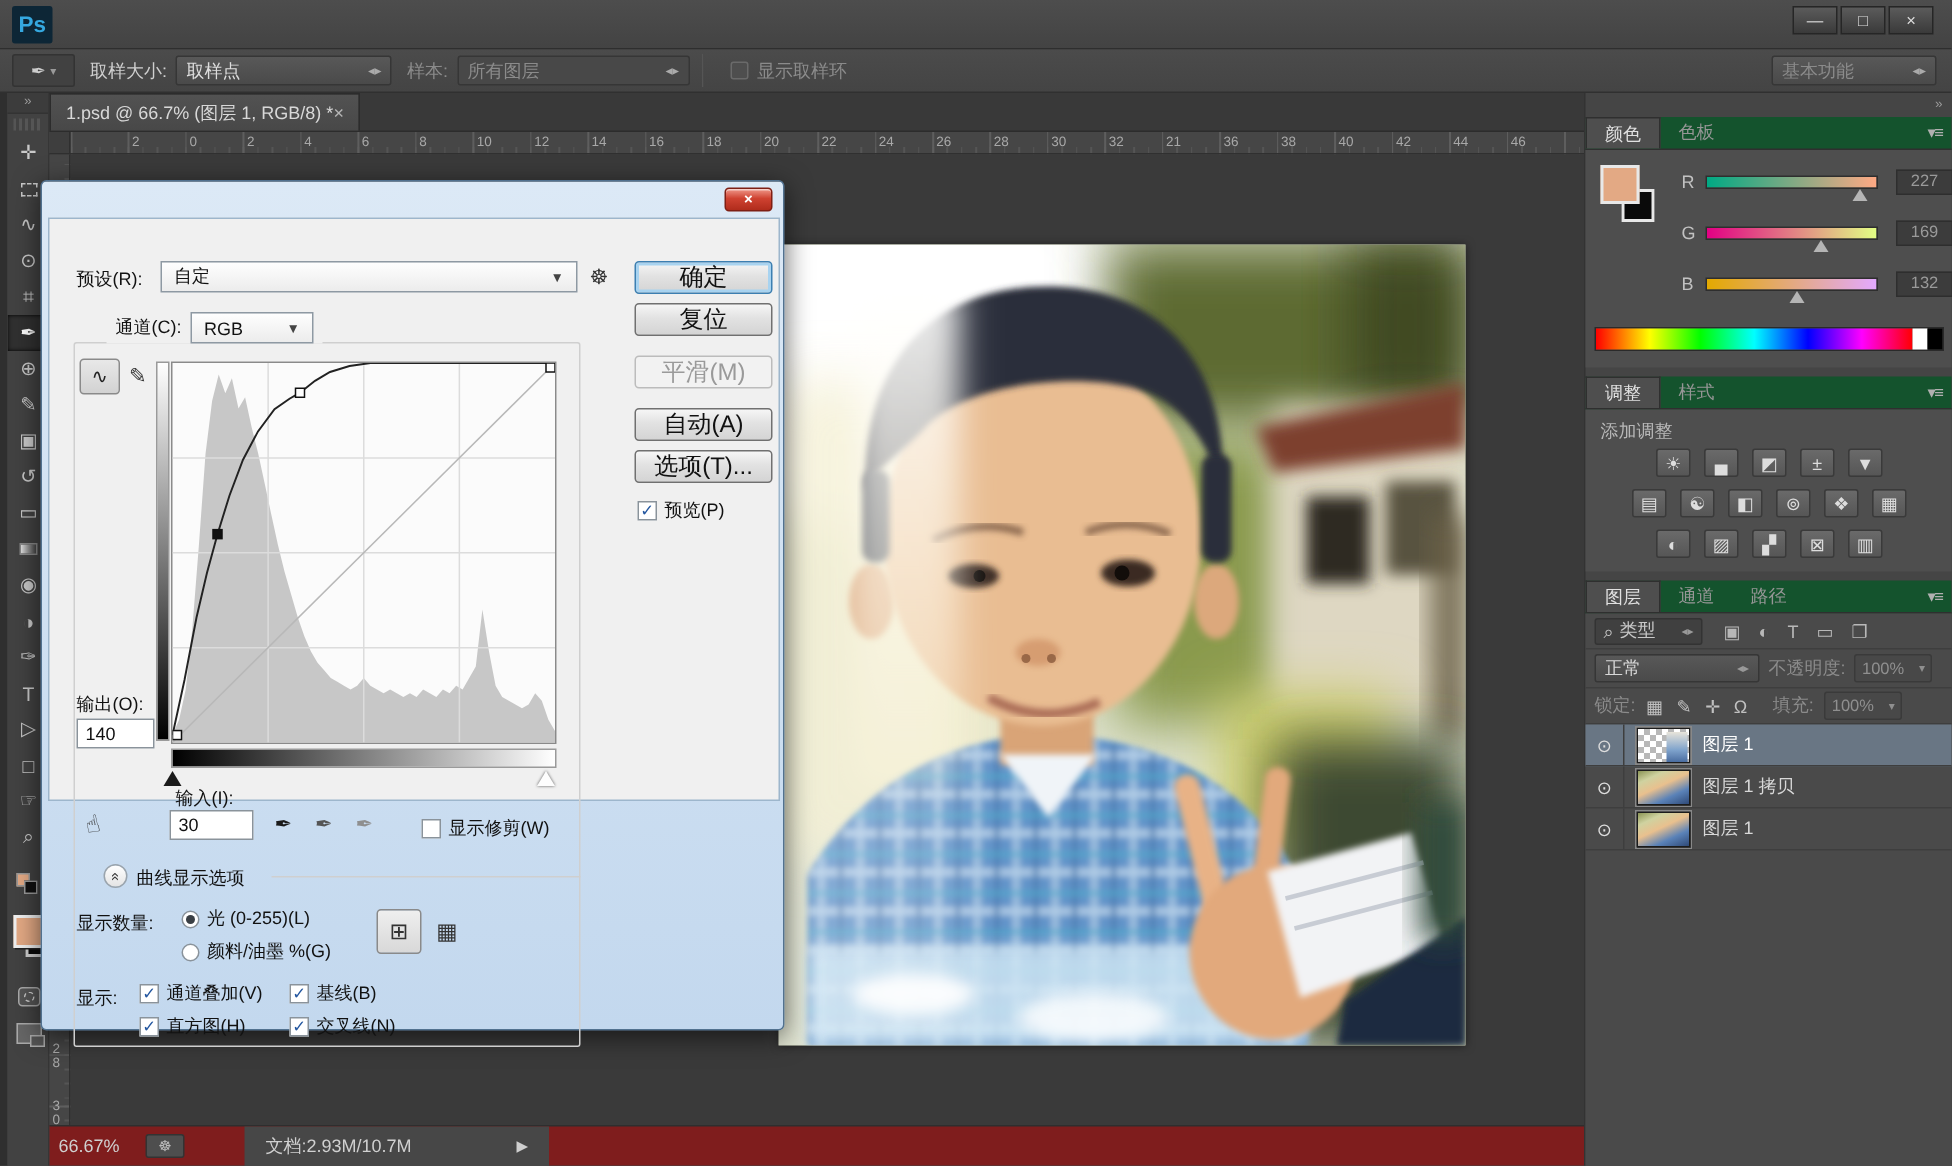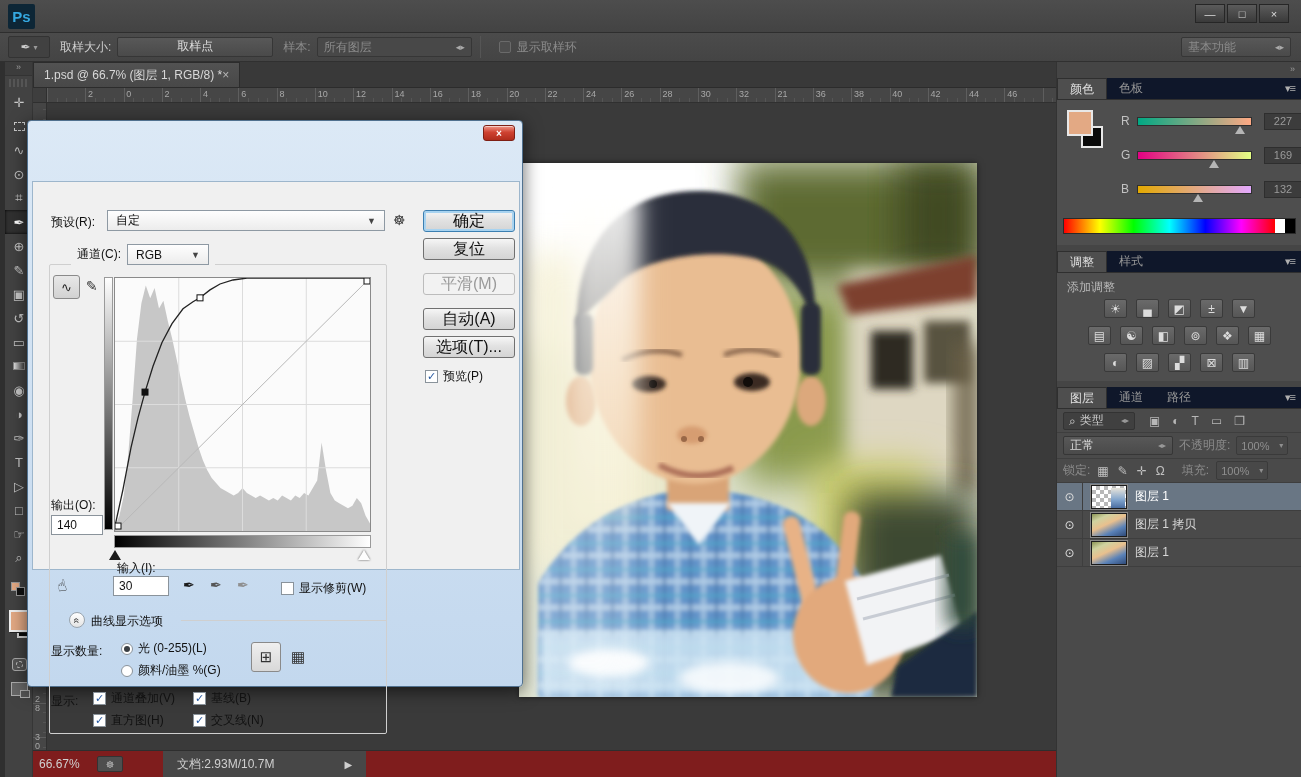--- a/index.html
+++ b/index.html
@@ -58,21 +58,21 @@
      background-size:14px 100%,5px 100%; background-position:0 -13px,10px -13px; background-repeat:repeat-y; }
   .vrt { position:absolute; left:2px; font-size:9px; color:#a8a8a8; white-space:pre-line; line-height:9px; }
   #photo { position:absolute; left:486px; top:60px; width:458px; height:534px; box-shadow:0 0 6px rgba(0,0,0,.55); background:#cfd4bc; overflow:hidden; }
 
   
   #dialog { position:absolute; left:27px; top:120px; width:496px; height:567px; z-index:20;
      background:linear-gradient(#dce9f6,#c3d8ee); border:1px solid #51718f; border-radius:4px;
      box-shadow:0 4px 18px rgba(0,0,0,.6); color:#000; }
   #dlg-title { position:absolute; left:0; top:0; right:0; height:24px; display:flex; align-items:center; padding:0 10px; font-size:12px; color:#1c1c1c; text-shadow:0 1px 0 rgba(255,255,255,.7); }
   #dlg-close { position:absolute; right:7px; top:4px; width:32px; height:16px; background:linear-gradient(#f0988a,#cf4231 45%,#b02c1c); border:1px solid #7e1f14; border-radius:3px; color:#fff; font-size:10px; font-weight:bold; display:flex; align-items:center; justify-content:center; box-shadow:inset 0 1px 0 rgba(255,255,255,.55); }
-  #dlg-body { position:absolute; left:4px; top:24px; width:488px; height:389px; background:#f0f0f0; border:1px solid #9db6cc;margin-top:36px; }
+  #dlg-body { position:absolute; left:4px; top:24px; width:488px; height:389px; background:#f0f0f0; border:1px solid #9db6cc; }
   #dlg-body .lab { position:absolute; font-size:12px; color:#111; }
   .wdrop { position:absolute; height:21px; background:linear-gradient(#fefefe,#ececec); border:1px solid #8e99a3; display:flex; align-items:center; padding:0 8px; font-size:12px; color:#111; }
   .wdrop .arr { margin-left:auto; font-size:9px; color:#444; }
   .btn { position:absolute; width:92px; height:22px; background:linear-gradient(#f6f6f6,#e2e2e2 45%,#d4d4d4); border:1px solid #707070; border-radius:3px; font-size:16px; color:#111; display:flex; align-items:center; justify-content:center; }
   .btn.default { border:1px solid #3c7fb1; box-shadow:0 0 0 2px #a8d3f0 inset; }
   .btn.disabled { color:#9a9a9a; background:#f2f2f2; border-color:#bcbcbc; }
   .wchk { width:13px; height:13px; background:#fff; border:1px solid #8a939b; display:inline-flex; align-items:center; justify-content:center; font-size:11px; color:#2457a0; font-weight:bold; }
   .wradio { width:12px; height:12px; border-radius:50%; background:#fff; border:1px solid #8a939b; display:inline-flex; align-items:center; justify-content:center; }
   .wradio i { width:6px; height:6px; border-radius:50%; background:#3a3f44; }
   .chkrow { position:absolute; display:flex; align-items:center; gap:5px; font-size:12px; color:#111; }
@@ -91,21 +91,21 @@
   #onimage-tool { position:absolute; left:24px; top:394px; font-size:16px; color:#333; transform:rotate(-12deg); }
   .dropper { position:absolute; font-size:14px; transform:rotate(0deg); }
   #chev-circle { position:absolute; left:36px; top:430px; width:16px; height:16px; border:1px solid #9aa4ad; border-radius:50%; background:linear-gradient(#fff,#e4e4e4); display:flex; align-items:center; justify-content:center; font-size:8px; color:#333; }
   #copt-line { position:absolute; left:148px; top:438px; width:206px; height:1px; background:#cfcfcf; }
   .gridbtn { position:absolute; display:flex; align-items:center; justify-content:center; color:#333; }
   #gridbtn-large { left:218px; top:460px; width:30px; height:30px; background:linear-gradient(#efefef,#d8d8d8); border:1px solid #8a8a8a; border-radius:3px; font-size:15px; }
   #gridbtn-fine { left:254px; top:464px; width:22px; height:22px; font-size:15px; }
 
   
   #dock { position:absolute; left:1056px; top:62px; width:245px; height:715px; background:#454545; border-left:1px solid #333; }
-  .panel-head { position:relative; height:22px; background:#0f172a; border-bottom:1px solid #2f2f2f; display:flex; align-items:flex-end; }
+  .panel-head { position:relative; height:22px; background:#14532d; border-bottom:1px solid #2f2f2f; display:flex; align-items:flex-end; }
   .ptab { height:21px; padding:0 12px; display:flex; align-items:center; font-size:12px; color:#969696; }
   .ptab.active { background:#4e4e4e; color:#e0e0e0; border:1px solid #2f2f2f; border-bottom:none; }
   .pmenu { position:absolute; right:6px; top:4px; color:#b0b0b0; font-size:11px; letter-spacing:-1px; }
   #dock-collapse { position:absolute; right:4px; top:-14px; color:#9a9a9a; font-size:9px; }
 
   #panel-color { position:relative; background:#4e4e4e; height:145px; }
   #fg-swatch { position:absolute; left:10px; top:10px; width:26px; height:26px; border:2px solid #e8e8e8; z-index:2; }
   #bg-swatch { position:absolute; left:24px; top:26px; width:22px; height:22px; border:2px solid #e8e8e8; background:#0a0a0a; }
   .slider-row { position:absolute; left:64px; height:14px; display:flex; align-items:center; }
   .slider-row .sl-label { width:16px; color:#c2c2c2; }
@@ -159,21 +159,21 @@
       <div class="wbtn">×</div>
     </div>
 </div>
 
 <div id="optionsbar">
   <div id="tool-preset">
     <span style="font-size:12px;">✒</span>
     <span style="font-size:8px;color:#999;">▾</span>
   </div>
   <span class="optlabel">取样大小:</span>
-  <div class="dropdown" style="width:156px;flex-direction:column;">
+  <div class="dropdown" style="width:144px;">
     <span>取样点</span>
     <span class="arr">◂▸</span>
   </div>
   <span class="optlabel dim">样本:</span>
   <div class="dropdown disabled" style="width:155px;">
     <span>所有图层</span>
     <span class="arr">◂▸</span>
   </div>
   <div class="opt-sep"></div>
   <div class="chk-gray"></div>

